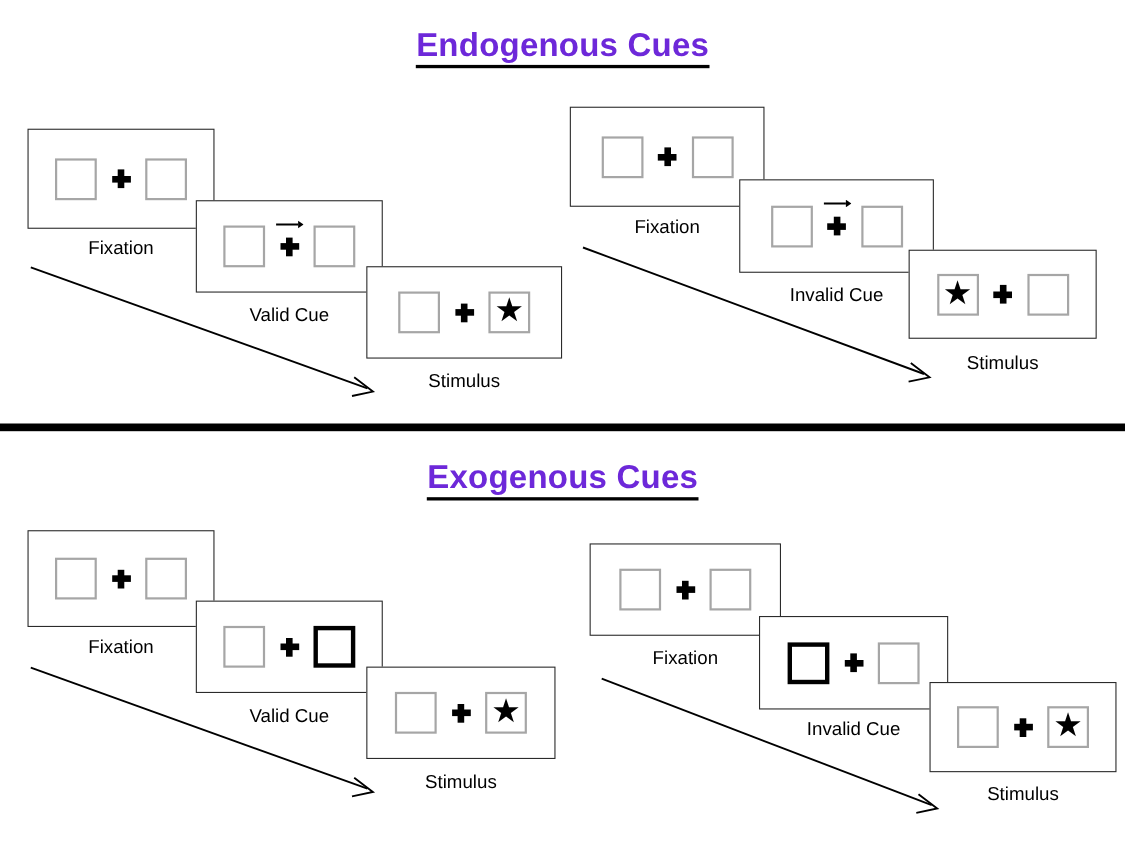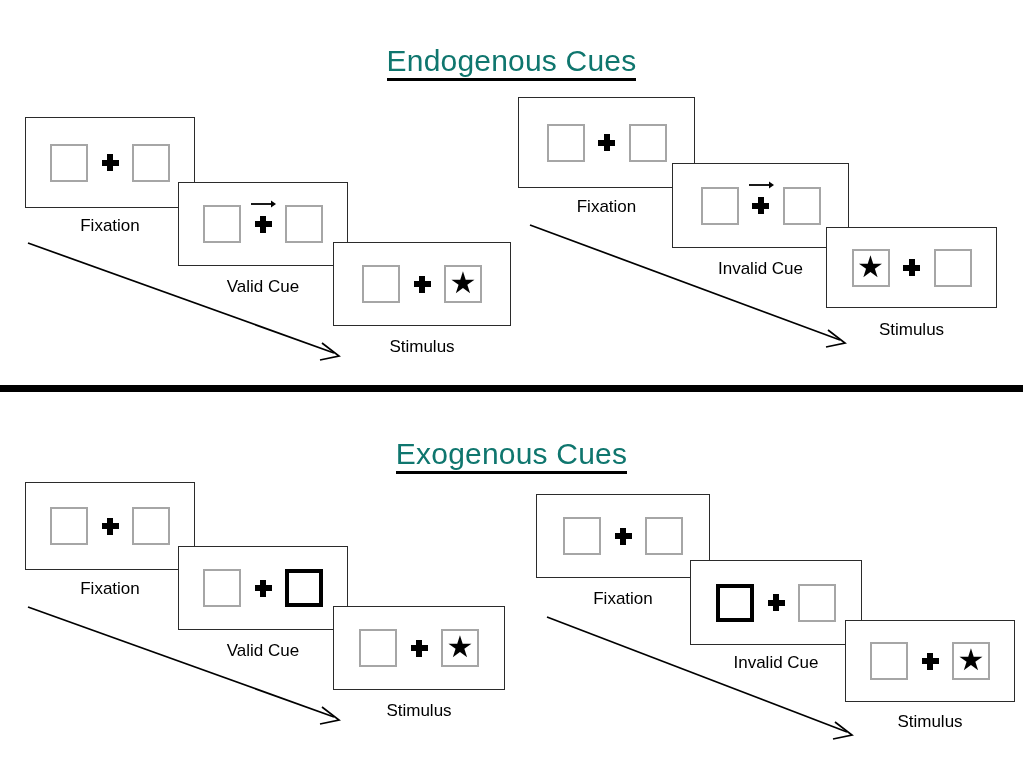--- a/index.html
+++ b/index.html
@@ -10,25 +10,24 @@
     overflow:hidden;
     position:relative;
   }
   .stage{position:absolute;left:0;top:0;width:1023px;height:767px;}
 
   
   .section-title{
     position:absolute;
     width:100%;
     text-align:center;
-    font-weight:normal;
+    font-weight:bold;
     font-size:30px;
-    color:#0f766e;
+    color:#6d28d9;
     letter-spacing:.2px;
-    margin-top:19px;
   }
   .section-title span{
     border-bottom:3px solid #000;
     padding-bottom:1px;
   }
 
   
   .divider{
     position:absolute;
     left:0;

